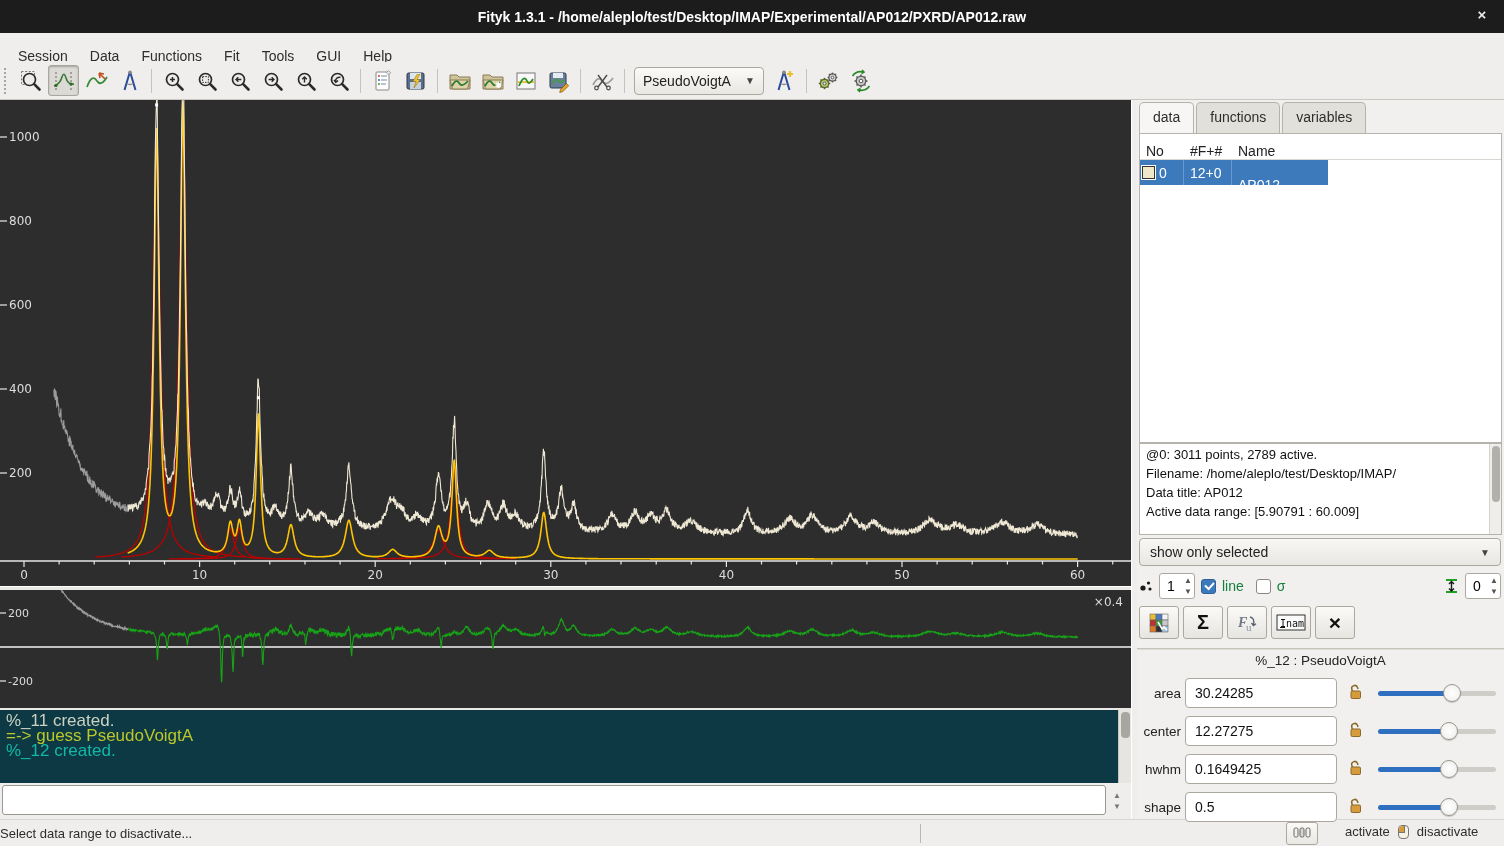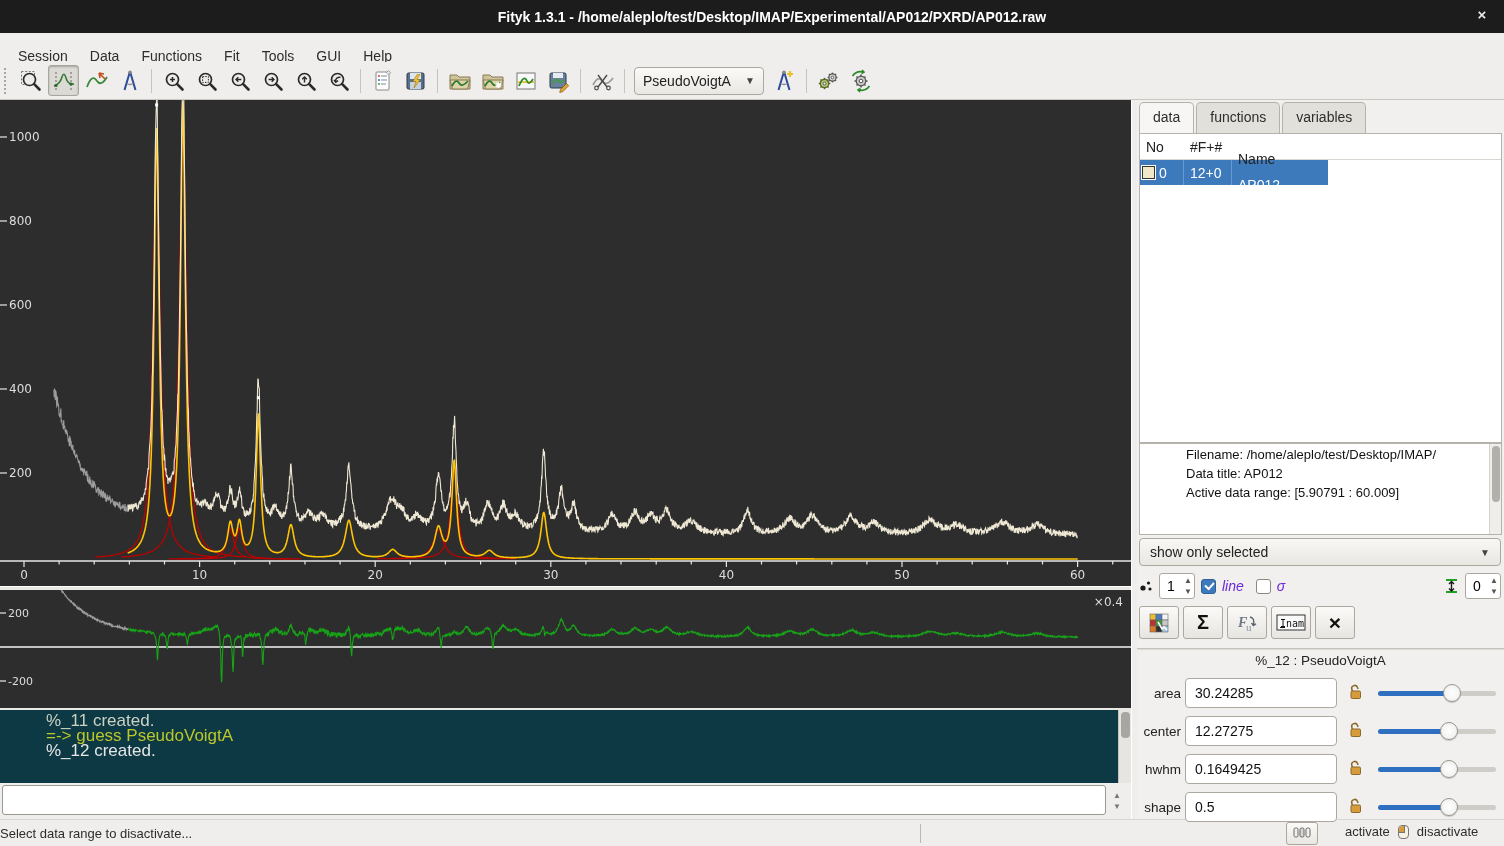--- a/index.html
+++ b/index.html
@@ -67,21 +67,21 @@
   .mouse-ic::after { content:""; position:absolute; left:0; top:0; width:5px; height:6px;
     background:#d89b3c; border-radius:4px 0 0 0; border-right:1px solid #777; border-bottom:1px solid #777; }
 
   
   #sidebar { position:absolute; left:1137px; top:100px; width:367px; height:719px; background:#f1f0ee; }
   #tabs { position:absolute; left:2px; top:2px; height:32px; display:flex; }
   .tab { padding:6px 13px 7px; font-size:14px; color:#2d2d2d; background:#e2e0db;
     border:1px solid #b5b3ac; border-bottom:none; border-radius:5px 5px 0 0; margin-right:2px; }
   .tab.active { background:#f7f6f4; position:relative; top:0; }
   #data-table { position:absolute; left:2px; top:33px; width:363px; height:310px; background:#fff; border:1px solid #b5b3ac; }
-  #tbl-head { display:flex; height:26px; border-bottom:1px solid #d8d6d0; font-size:14px; color:#222; align-items:center; }
+  #tbl-head { display:flex; height:26px; border-bottom:1px solid #d8d6d0; font-size:14px; color:#222; align-items:flex-end; }
   #tbl-head .c { padding-left:6px; }
   .col-no { width:44px; } .col-f { width:48px; } .col-name { width:96px;margin-top:24px; }
   #tbl-row { display:flex; height:25px; background:#3d7abc; color:#fff; font-size:14px; align-items:center; width:188px; }
   #tbl-row .c { padding-left:6px; height:100%; display:flex; align-items:center; border-right:1px solid #649ad1; }
   .swatch { width:13px; height:13px; background:#efe8c8; border:1px solid #333; outline:1px solid #fff; margin:0 4px 0 2px; }
   #info-box { position:absolute; left:2px; top:343px; width:363px; height:92px; background:#fff;
     border:1px solid #b5b3ac; font-size:13px; line-height:19px; padding:1px 16px 0 6px; overflow:hidden; color:#111; }
   #info-scroll { position:absolute; right:0; top:0; width:12px; height:90px; background:#efeeeb; border-left:1px solid #d5d3cc; }
   #info-scroll .thumb { position:absolute; left:2px; top:2px; width:8px; height:56px; background:#b2b0aa; border-radius:4px; }
   #filter-dd { position:absolute; left:2px; top:438px; width:362px; height:28px;
@@ -91,21 +91,21 @@
 
   #ctrl-row { position:absolute; left:2px; top:470px; width:362px; height:32px; display:flex; align-items:center; gap:6px; }
   .spinbox { width:36px; height:26px; background:#fff; border:1px solid #aaa89f; border-radius:3px;
     display:flex; align-items:center; position:relative; font-size:14px; padding-left:7px; }
   .spinbox .arr { position:absolute; right:2px; top:1px; display:flex; flex-direction:column; line-height:11px;
     font-size:8px; color:#555; }
   .chk { width:15px; height:15px; background:#fff; border:1px solid #8a887f; border-radius:3px; position:relative; }
   .chk.checked { background:#3d7abc; border-color:#2f5f96; }
   .chk.checked::after { content:""; position:absolute; left:3px; top:2px; width:7px; height:4px;
     border-left:2px solid #fff; border-bottom:2px solid #fff; transform:rotate(-48deg); }
-  .ctrl-lbl { font-size:14px; color:#6d28d9;font-style:italic; }
+  .ctrl-lbl { font-size:14px; color:#15803d; }
 
   #btn-row { position:absolute; left:2px; top:506px; display:flex; gap:4px; }
   .sq-btn { width:40px; height:33px; background:linear-gradient(#fbfaf8,#e7e5e0); border:1px solid #aaa89f;
     border-radius:3px; display:flex; align-items:center; justify-content:center; font-size:15px; color:#111; }
   .sq-btn.sigma { font-size:20px; font-weight:bold; }
   .sq-btn.del { font-size:21px; font-weight:bold; }
 
   #func-sep { position:absolute; left:0; top:548px; width:367px; height:2px; background:#dddbd5; border-top:1px solid #c5c3bc; }
   #func-label { position:absolute; left:0; top:553px; width:367px; text-align:center; font-size:13.5px; color:#222; }
 
@@ -113,21 +113,21 @@
   .param-name { width:48px; text-align:right; font-size:13.5px; color:#222; padding-right:4px; }
   .param-input { width:152px; height:30px; background:#fff; border:1px solid #aaa89f; border-radius:4px;
     font-size:14px; padding-left:9px; display:flex; align-items:center; color:#111; }
   .lock { margin-left:10px; }
   .slider { position:relative; width:118px; height:18px; margin-left:14px; }
   .slider .track-l { position:absolute; left:0; top:7px; height:5px; background:#2f6fc0; border-radius:3px 0 0 3px; }
   .slider .track-r { position:absolute; right:0; top:7px; height:5px; background:#cecdc7; border-radius:0 3px 3px 0; }
   .slider .thumb { position:absolute; top:0; width:18px; height:18px; border-radius:50%;
     background:radial-gradient(#ffffff,#ececea); border:1px solid #97958d; box-shadow:0 1px 1px rgba(0,0,0,.2); }
 
-  .txt { white-space:pre;margin-left:40px; }
+  .txt { white-space:pre; }
 </style>
 </head>
 <body>
 
 <div id="app">
 
   <div id="titlebar">
     <span class="txt">Fityk 1.3.1 - /home/aleplo/test/Desktop/IMAP/Experimental/AP012/PXRD/AP012.raw</span>
     <span id="close-btn">×</span>
   </div>
@@ -444,21 +444,21 @@
         <polyline points="53.9,-10.9 54.2,-9.9 54.6,-9.5 54.9,-9.3 55.3,-9.4 55.6,-8.8 56.0,-7.1 56.3,-6.9 56.7,-6.3 57.0,-6.4 57.4,-5.0 57.7,-4.0 58.1,-4.1 58.4,-4.2 58.8,-3.6 59.1,-2.4 59.5,-2.5 59.8,-1.3 60.2,-1.1 60.5,-1.2 60.9,-0.3 61.2,-0.2 61.6,0.5 61.9,1.7 62.3,1.2 62.6,2.3 63.0,2.6 63.3,2.1 63.7,3.4 64.0,3.6 64.4,3.8 64.7,4.0 65.1,5.4 65.4,5.1 65.8,5.3 66.1,6.3 66.5,7.2 66.8,7.2 67.2,7.5 67.5,8.4 67.9,8.8 68.3,9.0 68.6,9.2 69.0,10.0 69.3,9.6 69.7,10.6 70.0,10.6 70.4,10.7 70.7,12.1 71.1,11.9 71.4,11.2 71.8,12.4 72.1,12.6 72.5,13.3 72.8,12.9 73.2,12.8 73.5,14.6 73.9,14.2 74.2,15.2 74.6,14.2 74.9,14.8 75.3,15.5 75.6,15.1 76.0,16.3 76.3,16.6 76.7,17.6 77.0,16.8 77.4,18.1 77.7,16.8 78.1,18.3 78.4,19.0 78.8,19.2 79.1,18.0 79.5,19.3 79.8,18.6 80.2,19.3 80.5,18.9 80.9,20.2 81.2,20.4 81.6,19.8 81.9,21.4 82.3,22.0 82.7,21.0 83.0,22.0 83.4,22.8 83.7,21.4 84.1,21.5 84.4,23.4 84.8,23.6 85.1,22.8 85.5,23.7 85.8,24.1 86.2,23.2 86.5,24.4 86.9,23.9 87.2,24.1 87.6,25.6 87.9,24.4 88.3,25.7 88.6,25.7 89.0,26.0 89.3,25.5 89.7,25.2 90.0,25.7 90.4,25.4 90.7,27.4 91.1,25.8 91.4,26.0 91.8,26.8 92.1,27.5 92.5,28.2 92.8,27.2 93.2,27.9 93.5,27.1 93.9,27.7 94.2,27.5 94.6,29.3 94.9,29.2 95.3,27.9 95.6,29.4 96.0,29.6 96.3,30.3 96.7,29.2 97.0,28.8 97.4,30.5 97.8,29.3 98.1,29.4 98.5,30.3 98.8,30.5 99.2,31.1 99.5,31.4 99.9,30.6 100.2,32.0 100.6,31.5 100.9,31.5 101.3,32.3 101.6,31.7 102.0,31.3 102.3,31.9 102.7,31.5 103.0,32.0 103.4,31.5 103.7,32.1 104.1,33.5 104.4,32.4 104.8,33.1 105.1,33.6 105.5,33.5 105.8,34.1 106.2,32.5 106.5,32.8 106.9,34.2 107.2,32.8 107.6,34.7 107.9,34.5 108.3,33.5 108.6,34.0 109.0,33.5 109.3,34.7 109.7,33.6 110.0,34.0 110.4,35.7 110.7,34.4 111.1,35.3 111.4,36.1 111.8,34.8 112.2,35.9 112.5,34.5 112.9,36.3 113.2,36.4 113.6,36.5 113.9,36.6 114.3,36.2 114.6,36.2 115.0,36.7 115.3,36.7 115.7,36.2 116.0,36.6 116.4,36.5 116.7,36.9 117.1,37.0 117.4,35.8 117.8,37.2 118.1,36.4 118.5,37.0 118.8,36.6 119.2,38.2 119.5,36.2 119.9,37.2 120.2,38.1 120.6,37.6 120.9,37.0 121.3,37.2 121.6,37.9 122.0,38.3 122.3,37.0 122.7,39.0 123.0,38.6 123.4,38.3 123.7,39.2 124.1,38.0 124.4,39.3 124.8,38.8 125.1,37.5 125.5,38.6 125.8,38.5 126.2,39.7 126.6,38.5 126.9,38.3 127.3,38.6 127.6,40.0" fill="none" stroke="#9c9c9c" stroke-width="1.1"></polyline>
         <polyline points="128.0,38.1 128.3,38.1 128.7,39.4 129.0,40.0 129.4,39.8 129.7,40.3 130.1,40.4 130.4,39.1 130.8,40.2 131.1,39.2 131.5,39.6 131.8,40.6 132.2,38.9 132.5,40.3 132.9,41.0 133.2,39.9 133.6,39.5 133.9,40.3 134.3,41.2 134.6,41.2 135.0,39.2 135.3,40.8 135.7,39.7 136.0,39.9 136.4,40.1 136.7,40.1 137.1,40.2 137.4,40.7 137.8,40.9 138.1,41.3 138.5,41.1 138.8,41.3 139.2,40.5 139.5,41.4 139.9,40.8 140.2,42.1 140.6,40.2 140.9,40.1 141.3,40.1 141.7,40.6 142.0,41.5 142.4,41.1 142.7,41.3 143.1,41.0 143.4,40.6 143.8,40.5 144.1,41.0 144.5,41.2 144.8,41.4 145.2,42.2 145.5,42.0 145.9,42.7 146.2,40.9 146.6,43.0 146.9,42.6 147.3,41.4 147.6,42.6 148.0,41.4 148.3,41.8 148.7,41.8 149.0,41.2 149.4,41.7 149.7,42.3 150.1,42.8 150.4,41.4 150.8,41.6 151.1,43.3 151.5,43.8 151.8,44.0 152.2,43.0 152.5,42.4 152.9,42.4 153.2,43.2 153.6,43.0 153.9,43.4 154.3,45.2 154.6,45.7 155.0,46.2 155.3,47.6 155.7,47.7 156.1,51.4 156.4,54.6 156.8,58.0 157.1,65.8 157.5,70.1 157.8,66.3 158.2,59.0 158.5,54.9 158.9,50.6 159.2,49.5 159.6,46.8 159.9,45.5 160.3,44.8 160.6,44.7 161.0,44.1 161.3,44.2 161.7,44.5 162.0,45.4 162.4,43.3 162.7,43.9 163.1,43.3 163.4,45.1 163.8,45.5 164.1,44.9 164.5,46.0 164.8,45.9 165.2,45.9 165.5,47.4 165.9,48.4 166.2,51.5 166.6,54.1 166.9,57.8 167.3,58.3 167.6,54.4 168.0,51.7 168.3,48.6 168.7,45.9 169.0,46.3 169.4,45.3 169.7,44.6 170.1,45.3 170.5,43.7 170.8,43.6 171.2,43.0 171.5,43.1 171.9,43.1 172.2,44.2 172.6,43.3 172.9,44.2 173.3,43.6 173.6,45.2 174.0,45.3 174.3,45.2 174.7,44.8 175.0,43.8 175.4,44.6 175.7,44.3 176.1,44.3 176.4,44.4 176.8,44.7 177.1,44.6 177.5,43.5 177.8,43.7 178.2,45.2 178.5,44.0 178.9,42.7 179.2,43.3 179.6,44.8 179.9,44.1 180.3,42.6 180.6,44.1 181.0,45.1 181.3,44.0 181.7,44.2 182.0,43.8 182.4,45.5 182.7,43.7 183.1,45.4 183.4,44.9 183.8,43.6 184.1,44.7 184.5,43.2 184.8,44.2 185.2,44.4 185.6,45.7 185.9,46.9 186.3,48.3 186.6,49.3 187.0,51.5 187.3,55.1 187.7,52.5 188.0,50.3 188.4,47.1 188.7,45.7 189.1,45.0 189.4,44.2 189.8,45.0 190.1,45.8 190.5,45.4 190.8,43.1 191.2,44.4 191.5,42.8 191.9,43.9 192.2,43.1 192.6,44.0 192.9,43.1 193.3,44.0 193.6,42.6 194.0,42.2 194.3,42.7 194.7,44.0 195.0,44.0 195.4,43.5 195.7,43.2 196.1,41.9 196.4,43.7 196.8,42.2 197.1,42.1 197.5,44.1 197.8,42.6 198.2,42.5 198.5,41.6 198.9,42.9 199.2,43.2 199.6,41.6 200.0,41.1 200.3,43.3 200.7,43.2 201.0,42.0 201.4,42.2 201.7,42.1 202.1,40.2 202.4,41.4 202.8,41.5 203.1,38.7 203.5,41.4 203.8,38.4 204.2,40.9 204.5,38.6 204.9,38.6 205.2,40.2 205.6,39.0 205.9,37.1 206.3,40.3 206.6,40.0 207.0,40.1 207.3,40.0 207.7,40.3 208.0,37.7 208.4,40.1 208.7,37.9 209.1,39.3 209.4,39.9 209.8,40.3 210.1,39.1 210.5,38.9 210.8,40.5 211.2,38.3 211.5,38.8 211.9,40.1 212.2,37.5 212.6,39.0 212.9,37.8 213.3,39.4 213.6,37.2 214.0,36.6 214.4,36.3 214.7,37.6 215.1,37.4 215.4,37.0 215.8,34.9 216.1,37.2 216.5,35.1 216.8,37.0 217.2,36.3 217.5,35.6 217.9,38.0 218.2,36.9 218.6,41.0 218.9,39.7 219.3,44.5 219.6,44.9 220.0,51.5 220.3,56.4 220.7,64.8 221.0,81.3 221.4,91.3 221.7,92.2 222.1,82.3 222.4,67.8 222.8,59.0 223.1,54.8 223.5,52.3 223.8,49.0 224.2,48.4 224.5,46.1 224.9,48.0 225.2,46.5 225.6,46.7 225.9,46.0 226.3,46.9 226.6,45.2 227.0,46.1 227.3,46.2 227.7,44.2 228.0,45.4 228.4,45.6 228.7,47.2 229.1,44.9 229.5,47.1 229.8,46.1 230.2,47.1 230.5,48.2 230.9,52.2 231.2,53.4 231.6,54.9 231.9,61.3 232.3,66.5 232.6,76.5 233.0,81.9 233.3,78.2 233.7,68.3 234.0,59.4 234.4,54.0 234.7,50.7 235.1,49.2 235.4,50.0 235.8,48.7 236.1,48.9 236.5,49.0 236.8,47.7 237.2,47.1 237.5,45.6 237.9,47.4 238.2,47.8 238.6,46.2 238.9,46.8 239.3,47.0 239.6,47.1 240.0,46.4 240.3,46.3 240.7,45.8 241.0,47.8 241.4,48.8 241.7,54.1 242.1,56.4 242.4,66.3 242.8,66.3 243.1,59.7 243.5,54.7 243.9,48.8 244.2,47.2 244.6,49.6 244.9,48.9 245.3,47.2 245.6,44.5 246.0,44.8 246.3,47.0 246.7,45.9 247.0,47.7 247.4,45.3 247.7,44.0 248.1,46.0 248.4,45.9 248.8,45.8 249.1,44.9 249.5,43.4 249.8,44.1 250.2,46.0 250.5,46.9 250.9,43.4 251.2,43.9 251.6,43.6 251.9,46.3 252.3,44.7 252.6,46.7 253.0,47.1 253.3,43.9 253.7,45.3 254.0,44.1 254.4,43.0 254.7,44.9 255.1,43.3 255.4,45.8 255.8,46.9 256.1,44.0 256.5,46.0 256.8,45.9 257.2,43.0 257.5,44.9 257.9,44.3 258.3,43.5 258.6,44.0 259.0,45.9 259.3,43.1 259.7,44.5 260.0,48.6 260.4,49.1 260.7,48.9 261.1,51.7 261.4,53.8 261.8,58.5 262.1,65.1 262.5,71.5 262.8,74.9 263.2,70.8 263.5,61.7 263.9,59.4 264.2,51.1 264.6,50.4 264.9,49.2 265.3,45.9 265.6,46.0 266.0,44.3 266.3,44.3 266.7,44.6 267.0,43.9 267.4,46.6 267.7,44.0 268.1,43.2 268.4,46.2 268.8,43.5 269.1,42.8 269.5,41.2 269.8,40.8 270.2,40.7 270.5,40.3 270.9,40.9 271.2,42.6 271.6,41.9 271.9,40.4 272.3,39.1 272.6,42.6 273.0,41.9 273.4,39.2 273.7,39.8 274.1,39.9 274.4,41.0 274.8,39.9 275.1,38.1 275.5,37.3 275.8,37.8 276.2,41.2 276.5,37.9 276.9,39.8 277.2,39.9 277.6,40.9 277.9,38.3 278.3,39.8 278.6,42.4 279.0,41.6 279.3,42.9 279.7,40.9 280.0,44.2 280.4,41.5 280.7,42.1 281.1,41.3 281.4,41.1 281.8,40.8 282.1,45.3 282.5,43.6 282.8,44.5 283.2,43.8 283.5,43.5 283.9,43.3 284.2,44.1 284.6,41.9 284.9,42.2 285.3,42.7 285.6,42.5 286.0,44.6 286.3,44.4 286.7,42.8 287.0,44.6 287.4,42.4 287.8,42.2 288.1,41.1 288.5,39.3 288.8,41.0 289.2,39.9 289.5,37.2 289.9,35.3 290.2,35.1 290.6,37.2 290.9,33.7 291.3,35.9 291.6,37.9 292.0,37.4 292.3,38.4 292.7,40.0 293.0,39.0 293.4,42.2 293.7,42.2 294.1,43.1 294.4,40.6 294.8,43.1 295.1,41.3 295.5,44.6 295.8,44.2 296.2,44.9 296.5,44.3 296.9,45.2 297.2,44.8 297.6,45.2 297.9,45.9 298.3,44.1 298.6,44.2 299.0,43.9 299.3,42.4 299.7,43.4 300.0,41.3 300.4,42.8 300.7,42.6 301.1,43.7 301.4,43.6 301.8,44.4 302.2,41.9 302.5,41.5 302.9,42.3 303.2,43.4 303.6,43.4 303.9,43.6 304.3,45.7 304.6,43.6 305.0,47.9 305.3,51.8 305.7,54.9 306.0,50.6 306.4,50.4 306.7,46.9 307.1,43.2 307.4,44.0 307.8,41.4 308.1,41.2 308.5,40.7 308.8,39.3 309.2,37.8 309.5,41.6 309.9,42.1 310.2,38.1 310.6,38.3 310.9,38.5 311.3,41.4 311.6,39.2 312.0,41.9 312.3,38.8 312.7,40.1 313.0,40.2 313.4,39.9 313.7,42.0 314.1,41.4 314.4,43.8 314.8,40.6 315.1,41.1 315.5,43.1 315.8,40.8 316.2,43.0 316.5,44.0 316.9,41.5 317.3,41.0 317.6,41.6 318.0,43.0 318.3,41.9 318.7,41.0 319.0,41.3 319.4,41.4 319.7,39.2 320.1,38.5 320.4,41.1 320.8,41.7 321.1,41.6 321.5,39.0 321.8,40.3 322.2,38.8 322.5,38.9 322.9,40.4 323.2,42.0 323.6,38.4 323.9,40.5 324.3,40.8 324.6,39.1 325.0,43.2 325.3,42.6 325.7,39.9 326.0,42.4 326.4,43.4 326.7,39.9 327.1,43.5 327.4,45.0 327.8,43.8 328.1,40.9 328.5,41.5 328.8,42.9 329.2,45.1 329.5,44.4 329.9,45.5 330.2,46.2 330.6,43.8 330.9,44.8 331.3,41.9 331.7,46.3 332.0,44.2 332.4,45.9 332.7,42.0 333.1,45.2 333.4,44.5 333.8,42.3 334.1,44.6 334.5,42.7 334.8,45.0 335.2,44.1 335.5,44.2 335.9,42.5 336.2,47.1 336.6,47.2 336.9,47.3 337.3,44.1 337.6,42.5 338.0,45.5 338.3,44.6 338.7,42.5 339.0,45.6 339.4,43.3 339.7,42.5 340.1,45.3 340.4,46.7 340.8,42.7 341.1,47.2 341.5,44.0 341.8,44.9 342.2,43.2 342.5,46.8 342.9,45.2 343.2,45.1 343.6,43.7 343.9,44.3 344.3,45.6 344.6,45.3 345.0,43.3 345.3,42.6 345.7,44.5 346.1,43.7 346.4,40.0 346.8,40.0 347.1,39.7 347.5,41.3 347.8,38.7 348.2,40.0 348.5,35.9 348.9,38.2 349.2,40.0 349.6,39.6 349.9,43.6 350.3,45.1 350.6,51.5 351.0,59.5 351.3,63.0 351.7,66.3 352.0,61.5 352.4,53.1 352.7,53.0 353.1,49.9 353.4,47.5 353.8,45.5 354.1,46.7 354.5,45.5 354.8,45.7 355.2,46.0 355.5,45.0 355.9,44.4 356.2,45.0 356.6,43.2 356.9,47.1 357.3,45.1 357.6,45.0 358.0,47.0 358.3,46.3 358.7,44.4 359.0,47.6 359.4,46.8 359.7,47.0 360.1,46.1 360.4,47.0 360.8,44.9 361.2,44.7 361.5,44.5 361.9,44.5 362.2,43.9 362.6,43.5 362.9,44.4 363.3,45.6 363.6,46.0 364.0,45.3 364.3,47.3 364.7,44.2 365.0,46.7 365.4,44.5 365.7,43.8 366.1,46.0 366.4,47.4 366.8,45.5 367.1,44.0 367.5,45.2 367.8,46.4 368.2,46.1 368.5,43.6 368.9,44.9 369.2,44.9 369.6,47.0 369.9,44.3 370.3,43.9 370.6,45.5 371.0,44.3 371.3,44.5 371.7,47.3 372.0,42.9 372.4,44.7 372.7,43.5 373.1,46.2 373.4,46.3 373.8,46.1 374.1,44.2 374.5,44.9 374.8,45.1 375.2,45.1 375.6,42.4 375.9,42.3 376.3,46.0 376.6,44.6 377.0,43.9 377.3,42.6 377.7,43.2 378.0,42.7 378.4,42.5 378.7,42.7 379.1,45.4 379.4,44.0 379.8,43.3 380.1,44.6 380.5,44.7 380.8,43.5 381.2,44.7 381.5,43.1 381.9,45.1 382.2,44.3 382.6,43.2 382.9,41.4 383.3,41.8 383.6,42.5 384.0,40.1 384.3,40.5 384.7,42.1 385.0,39.3 385.4,40.4 385.7,39.1 386.1,41.5 386.4,38.3 386.8,40.1 387.1,41.3 387.5,38.2 387.8,39.2 388.2,40.2 388.5,38.6 388.9,38.5 389.2,39.6 389.6,38.3 390.0,37.1 390.3,40.5 390.7,37.7 391.0,40.6 391.4,42.8 391.7,43.3 392.1,45.3 392.4,50.0 392.8,49.1 393.1,48.0 393.5,47.6 393.8,45.9 394.2,41.5 394.5,39.9 394.9,38.7 395.2,40.8 395.6,38.5 395.9,37.6 396.3,39.3 396.6,39.7 397.0,37.7 397.3,37.2 397.7,40.2 398.0,37.2 398.4,39.8 398.7,36.5 399.1,39.9 399.4,38.8 399.8,39.7 400.1,39.0 400.5,37.0 400.8,39.7 401.2,39.6 401.5,38.0 401.9,39.4 402.2,36.5 402.6,36.2 402.9,38.6 403.3,40.0 403.6,38.2 404.0,41.0 404.3,40.6 404.7,38.1 405.1,40.9 405.4,41.1 405.8,41.0 406.1,41.9 406.5,41.3 406.8,41.4 407.2,41.0 407.5,43.0 407.9,41.1 408.2,43.3 408.6,42.3 408.9,42.5 409.3,42.6 409.6,43.3 410.0,42.9 410.3,42.0 410.7,41.2 411.0,42.4 411.4,42.7 411.7,42.9 412.1,42.6 412.4,42.5 412.8,42.3 413.1,43.3 413.5,40.7 413.8,41.9 414.2,39.1 414.5,41.3 414.9,39.0 415.2,42.4 415.6,39.1 415.9,41.5 416.3,39.0 416.6,40.4 417.0,39.4 417.3,41.0 417.7,41.7 418.0,40.0 418.4,39.2 418.7,41.7 419.1,39.0 419.5,39.2 419.8,41.7 420.2,42.3 420.5,41.8 420.9,40.7 421.2,43.4 421.6,43.1 421.9,43.2 422.3,42.9 422.6,44.3 423.0,43.2 423.3,43.0 423.7,44.1 424.0,41.7 424.4,44.1 424.7,43.9 425.1,44.9 425.4,44.1 425.8,44.9 426.1,45.4 426.5,44.4 426.8,42.9 427.2,42.6 427.5,43.7 427.9,43.2 428.2,42.9 428.6,42.8 428.9,44.3 429.3,45.2 429.6,42.6 430.0,44.0 430.3,44.1 430.7,44.8 431.0,44.7 431.4,45.5 431.7,42.6 432.1,43.0 432.4,43.9 432.8,45.0 433.1,45.3 433.5,42.9 433.9,42.1 434.2,42.6 434.6,41.5 434.9,41.0 435.3,42.9 435.6,40.2 436.0,41.9 436.3,40.4 436.7,39.4 437.0,38.7 437.4,37.8 437.7,38.4 438.1,38.5 438.4,38.8 438.8,37.1 439.1,40.1 439.5,41.1 439.8,44.8 440.2,48.7 440.5,50.5 440.9,54.6 441.2,58.0 441.6,53.8 441.9,49.8 442.3,47.9 442.6,46.9 443.0,45.9 443.3,45.9 443.7,46.3 444.0,46.1 444.4,45.4 444.7,45.2 445.1,46.1 445.4,46.4 445.8,44.6 446.1,45.0 446.5,46.1 446.8,45.7 447.2,43.7 447.5,45.3 447.9,45.0 448.2,44.5 448.6,44.8 449.0,43.8 449.3,45.0 449.7,45.6 450.0,43.7 450.4,44.7 450.7,45.7 451.1,45.3 451.4,43.4 451.8,45.0 452.1,43.1 452.5,41.6 452.8,43.9 453.2,41.8 453.5,43.0 453.9,41.7 454.2,40.1 454.6,41.7 454.9,42.2 455.3,43.3 455.6,43.3 456.0,41.4 456.3,44.4 456.7,43.4 457.0,44.3 457.4,42.4 457.7,43.0 458.1,43.7 458.4,43.9 458.8,44.3 459.1,42.3 459.5,44.6 459.8,43.1 460.2,43.2 460.5,43.6 460.9,42.6 461.2,43.4 461.6,42.8 461.9,42.5 462.3,40.4 462.6,41.7 463.0,42.1 463.4,40.3 463.7,40.2 464.1,39.3 464.4,38.9 464.8,38.3 465.1,38.3 465.5,36.5 465.8,36.7 466.2,37.3 466.5,36.4 466.9,36.3 467.2,37.3 467.6,38.0 467.9,36.4 468.3,39.3 468.6,39.7 469.0,40.5 469.3,38.6 469.7,41.8 470.0,41.7 470.4,40.6 470.7,41.4 471.1,42.4 471.4,43.5 471.8,42.7 472.1,42.9 472.5,43.6 472.8,43.0 473.2,44.6 473.5,44.4 473.9,44.0 474.2,43.9 474.6,42.8 474.9,44.4 475.3,44.7 475.6,45.2 476.0,43.9 476.3,43.0 476.7,44.9 477.0,44.6 477.4,44.7 477.8,43.5 478.1,43.2 478.5,44.8 478.8,43.1 479.2,43.8 479.5,42.7 479.9,43.2 480.2,43.2 480.6,42.4 480.9,43.4 481.3,42.6 481.6,43.8 482.0,43.1 482.3,41.3 482.7,40.9 483.0,42.7 483.4,41.0 483.7,42.3 484.1,41.1 484.4,40.0 484.8,40.0 485.1,38.6 485.5,38.7 485.8,38.2 486.2,38.0 486.5,38.6 486.9,38.9 487.2,37.8 487.6,38.9 487.9,38.9 488.3,37.6 488.6,39.6 489.0,39.7 489.3,38.8 489.7,39.2 490.0,39.6 490.4,41.9 490.7,42.6 491.1,43.6 491.4,46.2 491.8,48.0 492.1,50.7 492.5,56.0 492.9,58.8 493.2,57.0 493.6,52.8 493.9,49.5 494.3,47.7 494.6,44.5 495.0,43.4 495.3,43.1 495.7,42.9 496.0,44.1 496.4,42.6 496.7,43.4 497.1,42.2 497.4,41.8 497.8,41.2 498.1,40.6 498.5,41.3 498.8,41.5 499.2,40.6 499.5,39.1 499.9,40.3 500.2,39.5 500.6,38.0 500.9,37.5 501.3,38.3 501.6,36.3 502.0,35.8 502.3,37.2 502.7,35.1 503.0,35.7 503.4,34.9 503.7,36.4 504.1,36.3 504.4,36.1 504.8,37.5 505.1,36.0 505.5,37.6 505.8,38.1 506.2,38.1 506.5,38.0 506.9,39.4 507.3,39.7 507.6,40.2 508.0,38.8 508.3,38.9 508.7,40.2 509.0,39.3 509.4,39.5 509.7,40.2 510.1,40.9 510.4,41.2 510.8,39.9 511.1,41.3 511.5,41.5 511.8,40.4 512.2,40.4 512.5,39.8 512.9,39.4 513.2,39.1 513.6,39.3 513.9,39.8 514.3,40.3 514.6,39.1 515.0,39.6 515.3,38.4 515.7,39.0 516.0,39.5 516.4,39.1 516.7,39.1 517.1,39.6 517.4,40.6 517.8,40.5 518.1,40.1 518.5,41.7 518.8,40.2 519.2,40.9 519.5,42.3 519.9,42.7 520.2,43.2 520.6,41.5 520.9,41.9 521.3,43.8 521.7,42.6 522.0,44.1 522.4,43.9 522.7,44.3 523.1,42.8 523.4,44.6 523.8,43.9 524.1,43.3 524.5,44.8 524.8,45.1 525.2,43.9 525.5,43.4 525.9,44.8 526.2,43.5 526.6,45.3 526.9,45.4 527.3,45.1 527.6,43.9 528.0,43.9 528.3,45.3 528.7,45.4 529.0,45.8 529.4,44.5 529.7,45.4 530.1,45.0 530.4,44.7 530.8,44.9 531.1,45.9 531.5,45.7 531.8,44.4 532.2,44.8 532.5,45.6 532.9,45.2 533.2,45.8 533.6,45.9 533.9,45.0 534.3,44.4 534.6,45.5 535.0,44.2 535.3,45.4 535.7,44.6 536.0,44.1 536.4,43.9 536.8,43.9 537.1,44.8 537.5,43.6 537.8,43.9 538.2,44.5 538.5,44.3 538.9,43.5 539.2,44.4 539.6,43.4 539.9,43.8 540.3,43.0 540.6,41.8 541.0,41.5 541.3,41.3 541.7,40.9 542.0,38.6 542.4,38.6 542.7,36.9 543.1,36.4 543.4,36.9 543.8,39.1 544.1,40.5 544.5,45.0 544.8,45.5 545.2,44.6 545.5,43.1 545.9,42.1 546.2,41.9 546.6,42.6 546.9,43.0 547.3,42.4 547.6,42.2 548.0,43.0 548.3,43.7 548.7,43.9 549.0,43.4 549.4,43.8 549.7,43.8 550.1,43.3 550.4,44.3 550.8,44.1 551.2,43.7 551.5,44.5 551.9,43.1 552.2,42.5 552.6,42.4 552.9,43.3 553.3,42.3 553.6,43.4 554.0,42.2 554.3,43.3 554.7,43.1 555.0,42.6 555.4,42.2 555.7,41.5 556.1,40.2 556.4,40.7 556.8,39.8 557.1,38.3 557.5,38.2 557.8,37.7 558.2,36.9 558.5,35.1 558.9,35.4 559.2,34.5 559.6,33.6 559.9,32.0 560.3,30.2 560.6,30.6 561.0,29.8 561.3,28.6 561.7,29.4 562.0,30.4 562.4,31.3 562.7,30.9 563.1,32.7 563.4,32.7 563.8,35.3 564.1,35.3 564.5,35.5 564.8,36.1 565.2,37.0 565.6,38.1 565.9,39.5 566.3,39.9 566.6,39.1 567.0,39.6 567.3,40.7 567.7,40.2 568.0,39.6 568.4,39.4 568.7,40.1 569.1,39.5 569.4,39.9 569.8,38.9 570.1,39.3 570.5,38.4 570.8,38.6 571.2,37.9 571.5,37.1 571.9,36.4 572.2,35.3 572.6,35.3 572.9,35.7 573.3,34.9 573.6,35.8 574.0,35.7 574.3,36.2 574.7,36.1 575.0,36.3 575.4,38.2 575.7,37.5 576.1,37.9 576.4,40.0 576.8,40.5 577.1,40.3 577.5,41.3 577.8,42.1 578.2,42.3 578.5,41.5 578.9,42.5 579.2,43.6 579.6,43.5 579.9,43.4 580.3,43.5 580.7,43.8 581.0,43.8 581.4,44.3 581.7,44.7 582.1,45.0 582.4,45.3 582.8,44.1 583.1,44.0 583.5,44.3 583.8,44.7 584.2,44.1 584.5,45.6 584.9,45.8 585.2,45.7 585.6,44.3 585.9,44.3 586.3,45.1 586.6,45.0 587.0,44.6 587.3,45.1 587.7,45.3 588.0,45.5 588.4,45.3 588.7,45.2 589.1,44.9 589.4,46.3 589.8,45.7 590.1,45.0 590.5,45.3 590.8,44.9 591.2,45.1 591.5,45.7 591.9,46.0 592.2,45.4 592.6,46.2 592.9,45.8 593.3,45.1 593.6,44.9 594.0,46.3 594.3,44.9 594.7,45.8 595.1,44.9 595.4,45.2 595.8,45.2 596.1,45.8 596.5,44.6 596.8,44.9 597.2,44.5 597.5,45.3 597.9,44.7 598.2,44.5 598.6,45.5 598.9,44.8 599.3,45.0 599.6,45.6 600.0,44.2 600.3,45.8 600.7,45.5 601.0,45.2 601.4,44.3 601.7,44.9 602.1,44.0 602.4,45.4 602.8,45.2 603.1,44.2 603.5,44.3 603.8,45.0 604.2,43.9 604.5,44.8 604.9,43.2 605.2,43.7 605.6,42.9 605.9,43.0 606.3,43.5 606.6,43.1 607.0,43.5 607.3,43.3 607.7,41.9 608.0,42.3 608.4,41.2 608.7,42.0 609.1,41.2 609.5,41.3 609.8,41.3 610.2,39.7 610.5,40.1 610.9,39.7 611.2,38.9 611.6,39.2 611.9,38.6 612.3,40.1 612.6,39.9 613.0,39.9 613.3,39.4 613.7,39.8 614.0,40.1 614.4,40.3 614.7,39.8 615.1,40.3 615.4,41.3 615.8,41.5 616.1,41.8 616.5,42.3 616.8,41.8 617.2,42.1 617.5,43.1 617.9,42.8 618.2,42.6 618.6,43.5 618.9,42.2 619.3,43.9 619.6,43.8 620.0,43.9 620.3,43.8 620.7,42.9 621.0,44.5 621.4,42.9 621.7,43.7 622.1,43.8 622.4,43.1 622.8,43.2 623.1,44.3 623.5,44.4 623.8,43.4 624.2,43.9 624.6,43.6 624.9,42.9 625.3,43.3 625.6,42.9 626.0,43.6 626.3,43.2 626.7,43.8 627.0,43.3 627.4,43.8 627.7,42.2 628.1,43.5 628.4,41.9 628.8,41.9 629.1,43.0 629.5,42.2 629.8,42.0 630.2,42.2 630.5,40.8 630.9,41.4 631.2,41.1 631.6,41.0 631.9,39.3 632.3,39.9 632.6,39.0 633.0,38.6 633.3,39.6 633.7,38.2 634.0,38.0 634.4,37.3 634.7,37.7 635.1,38.3 635.4,37.7 635.8,37.5 636.1,37.7 636.5,39.2 636.8,39.2 637.2,39.7 637.5,39.4 637.9,40.0 638.2,39.1 638.6,39.2 639.0,41.0 639.3,39.7 639.7,41.1 640.0,40.5 640.4,41.3 640.7,41.2 641.1,41.6 641.4,42.1 641.8,42.1 642.1,42.3 642.5,42.3 642.8,42.6 643.2,42.7 643.5,41.5 643.9,41.1 644.2,42.2 644.6,42.3 644.9,42.0 645.3,41.2 645.6,40.9 646.0,41.1 646.3,40.9 646.7,40.3 647.0,40.8 647.4,40.0 647.7,39.8 648.1,40.7 648.4,40.7 648.8,40.1 649.1,39.7 649.5,39.3 649.8,39.4 650.2,38.9 650.5,39.0 650.9,39.8 651.2,39.2 651.6,39.4 651.9,39.5 652.3,39.4 652.6,39.6 653.0,39.2 653.4,39.8 653.7,41.0 654.1,41.2 654.4,40.6 654.8,40.8 655.1,40.3 655.5,41.5 655.8,42.1 656.2,41.0 656.5,42.1 656.9,41.3 657.2,42.4 657.6,42.5 657.9,41.7 658.3,41.5 658.6,41.6 659.0,42.2 659.3,41.5 659.7,41.5 660.0,40.8 660.4,41.2 660.7,41.7 661.1,40.6 661.4,40.6 661.8,41.2 662.1,39.8 662.5,40.7 662.8,39.8 663.2,40.1 663.5,38.5 663.9,39.4 664.2,38.5 664.6,37.9 664.9,38.2 665.3,37.8 665.6,36.9 666.0,37.9 666.3,37.0 666.7,37.6 667.0,37.8 667.4,36.8 667.7,37.4 668.1,37.8 668.5,37.9 668.8,38.0 669.2,39.3 669.5,39.7 669.9,40.0 670.2,39.2 670.6,40.5 670.9,40.7 671.3,40.2 671.6,41.2 672.0,41.4 672.3,42.1 672.7,41.6 673.0,42.6 673.4,41.8 673.7,42.2 674.1,42.6 674.4,43.0 674.8,42.5 675.1,43.3 675.5,42.7 675.8,43.2 676.2,43.7 676.5,43.4 676.9,44.4 677.2,44.2 677.6,43.1 677.9,43.9 678.3,44.2 678.6,44.7 679.0,43.6 679.3,44.7 679.7,43.4 680.0,44.3 680.4,44.4 680.7,43.4 681.1,43.8 681.4,43.5 681.8,43.6 682.1,44.1 682.5,43.7 682.9,44.1 683.2,44.4 683.6,43.1 683.9,43.6 684.3,43.3 684.6,44.0 685.0,43.5 685.3,43.3 685.7,43.9 686.0,43.5 686.4,43.3 686.7,42.3 687.1,42.4 687.4,41.7 687.8,42.6 688.1,42.3 688.5,42.9 688.8,42.1 689.2,41.9 689.5,42.1 689.9,42.3 690.2,41.9 690.6,41.6 690.9,41.7 691.3,41.7 691.6,41.6 692.0,42.4 692.3,41.1 692.7,41.9 693.0,41.9 693.4,42.6 693.7,41.8 694.1,41.9 694.4,42.1 694.8,42.4 695.1,42.9 695.5,42.2 695.8,42.3 696.2,43.6 696.5,44.0 696.9,43.3 697.3,43.0 697.6,43.8 698.0,43.2 698.3,43.5 698.7,44.6 699.0,43.5 699.4,45.0 699.7,44.9 700.1,44.6 700.4,45.1 700.8,44.1 701.1,44.5 701.5,44.3 701.8,45.6 702.2,45.9 702.5,45.6 702.9,44.9 703.2,44.8 703.6,44.5 703.9,44.9 704.3,45.8 704.6,44.9 705.0,45.8 705.3,45.3 705.7,45.7 706.0,45.8 706.4,45.5 706.7,45.4 707.1,45.4 707.4,46.1 707.8,45.1 708.1,45.5 708.5,45.8 708.8,46.1 709.2,45.5 709.5,45.3 709.9,45.9 710.2,45.6 710.6,46.7 710.9,46.8 711.3,46.7 711.6,45.4 712.0,46.2 712.4,45.3 712.7,45.6 713.1,45.4 713.4,46.5 713.8,46.8 714.1,46.3 714.5,46.3 714.8,46.8 715.2,45.8 715.5,45.8 715.9,46.5 716.2,46.0 716.6,47.0 716.9,45.4 717.3,46.9 717.6,45.6 718.0,46.6 718.3,45.4 718.7,46.5 719.0,45.8 719.4,46.4 719.7,45.7 720.1,45.5 720.4,45.5 720.8,46.4 721.1,46.1 721.5,46.9 721.8,45.5 722.2,46.0 722.5,46.0 722.9,47.0 723.2,46.4 723.6,46.3 723.9,46.7 724.3,45.4 724.6,46.5 725.0,47.0 725.3,46.0 725.7,46.0 726.0,46.6 726.4,46.3 726.8,46.6 727.1,45.5 727.5,45.8 727.8,45.3 728.2,46.9 728.5,46.9 728.9,46.7 729.2,45.7 729.6,46.3 729.9,46.3 730.3,45.4 730.6,46.2 731.0,45.2 731.3,46.0 731.7,46.2 732.0,45.7 732.4,45.8 732.7,46.3 733.1,46.1 733.4,46.1 733.8,45.1 734.1,45.1 734.5,46.2 734.8,45.8 735.2,44.9 735.5,44.8 735.9,46.1 736.2,45.7 736.6,45.6 736.9,44.5 737.3,46.0 737.6,45.6 738.0,45.0 738.3,45.6 738.7,45.6 739.0,44.6 739.4,43.7 739.7,44.2 740.1,44.7 740.4,43.7 740.8,43.0 741.2,43.1 741.5,42.7 741.9,43.8 742.2,42.7 742.6,42.2 742.9,42.1 743.3,41.6 743.6,40.8 744.0,40.4 744.3,40.7 744.7,40.0 745.0,39.4 745.4,39.4 745.7,38.8 746.1,38.0 746.4,38.4 746.8,38.0 747.1,37.7 747.5,36.9 747.8,37.5 748.2,36.9 748.5,38.7 748.9,37.7 749.2,38.9 749.6,38.5 749.9,39.3 750.3,39.7 750.6,40.9 751.0,41.3 751.3,41.2 751.7,42.1 752.0,42.2 752.4,42.8 752.7,42.3 753.1,42.4 753.4,42.8 753.8,43.0 754.1,44.1 754.5,43.4 754.8,43.9 755.2,44.2 755.5,43.9 755.9,44.1 756.3,45.3 756.6,45.4 757.0,44.3 757.3,45.8 757.7,44.3 758.0,45.8 758.4,44.7 758.7,45.3 759.1,45.6 759.4,45.0 759.8,44.8 760.1,45.5 760.5,45.5 760.8,45.6 761.2,45.7 761.5,45.0 761.9,44.9 762.2,46.4 762.6,45.9 762.9,45.1 763.3,45.0 763.6,46.3 764.0,45.2 764.3,46.1 764.7,46.2 765.0,45.4 765.4,45.1 765.7,45.1 766.1,45.3 766.4,45.9 766.8,45.2 767.1,46.5 767.5,45.9 767.8,45.8 768.2,45.3 768.5,46.7 768.9,46.6 769.2,45.6 769.6,46.6 769.9,45.4 770.3,46.2 770.7,46.1 771.0,46.0 771.4,45.4 771.7,45.6 772.1,45.7 772.4,45.5 772.8,45.5 773.1,44.9 773.5,45.8 773.8,45.7 774.2,44.8 774.5,45.6 774.9,46.0 775.2,45.3 775.6,45.8 775.9,45.1 776.3,46.1 776.6,44.7 777.0,45.8 777.3,44.3 777.7,45.4 778.0,44.7 778.4,45.3 778.7,45.6 779.1,44.1 779.4,44.3 779.8,44.0 780.1,45.1 780.5,44.3 780.8,44.4 781.2,44.8 781.5,44.2 781.9,44.6 782.2,43.5 782.6,44.3 782.9,43.4 783.3,44.2 783.6,42.9 784.0,43.9 784.3,42.6 784.7,43.1 785.1,42.7 785.4,41.8 785.8,42.6 786.1,41.9 786.5,42.2 786.8,41.6 787.2,41.4 787.5,41.9 787.9,40.6 788.2,41.0 788.6,41.5 788.9,41.5 789.3,40.3 789.6,40.5 790.0,41.6 790.3,41.4 790.7,41.6 791.0,41.1 791.4,41.1 791.7,40.4 792.1,40.8 792.4,41.3 792.8,42.4 793.1,41.1 793.5,42.5 793.8,42.2 794.2,43.0 794.5,41.9 794.9,42.4 795.2,43.3 795.6,43.4 795.9,42.5 796.3,42.9 796.6,43.3 797.0,43.6 797.3,43.8 797.7,43.3 798.0,42.8 798.4,43.3 798.7,43.1 799.1,44.2 799.4,44.4 799.8,43.3 800.2,43.1 800.5,44.3 800.9,42.9 801.2,43.4 801.6,43.5 801.9,43.2 802.3,43.1 802.6,44.4 803.0,43.5 803.3,43.1 803.7,44.0 804.0,43.7 804.4,42.8 804.7,43.5 805.1,42.6 805.4,42.6 805.8,42.3 806.1,43.3 806.5,41.7 806.8,41.7 807.2,41.3 807.5,41.5 807.9,42.3 808.2,40.9 808.6,41.8 808.9,40.6 809.3,40.7 809.6,40.0 810.0,39.7 810.3,39.1 810.7,40.3 811.0,40.1 811.4,38.7 811.7,40.0 812.1,39.1 812.4,39.8 812.8,40.0 813.1,38.8 813.5,39.9 813.8,40.4 814.2,40.1 814.6,40.1 814.9,40.5 815.3,40.7 815.6,41.2 816.0,40.7 816.3,40.5 816.7,41.1 817.0,41.9 817.4,42.3 817.7,42.5 818.1,43.3 818.4,41.9 818.8,42.3 819.1,43.7 819.5,43.0 819.8,44.1 820.2,43.4 820.5,43.6 820.9,44.3 821.2,43.7 821.6,43.6 821.9,44.6 822.3,44.4 822.6,45.1 823.0,44.8 823.3,45.2 823.7,44.4 824.0,44.6 824.4,45.1 824.7,45.7 825.1,45.3 825.4,44.4 825.8,44.7 826.1,45.6 826.5,45.5 826.8,45.1 827.2,45.9 827.5,44.9 827.9,45.4 828.2,45.8 828.6,45.6 829.0,45.4 829.3,44.9 829.7,44.9 830.0,45.0 830.4,44.8 830.7,45.1 831.1,44.6 831.4,44.6 831.8,44.9 832.1,45.6 832.5,44.7 832.8,45.7 833.2,44.6 833.5,45.7 833.9,45.1 834.2,45.7 834.6,44.5 834.9,45.4 835.3,45.5 835.6,45.2 836.0,45.0 836.3,45.1 836.7,44.9 837.0,45.8 837.4,45.6 837.7,45.4 838.1,44.5 838.4,44.9 838.8,45.6 839.1,44.3 839.5,44.7 839.8,45.4 840.2,45.0 840.5,44.5 840.9,44.8 841.2,44.3 841.6,44.4 841.9,44.6 842.3,43.7 842.6,44.0 843.0,43.0 843.3,44.4 843.7,43.5 844.1,43.3 844.4,43.2 844.8,43.1 845.1,42.8 845.5,42.3 845.8,43.1 846.2,42.4 846.5,42.1 846.9,41.5 847.2,42.3 847.6,41.2 847.9,40.9 848.3,41.5 848.6,41.2 849.0,41.0 849.3,41.1 849.7,40.2 850.0,41.1 850.4,40.6 850.7,40.7 851.1,39.7 851.4,40.0 851.8,40.8 852.1,40.5 852.5,39.5 852.8,41.2 853.2,39.8 853.5,40.7 853.9,40.7 854.2,41.6 854.6,40.7 854.9,41.0 855.3,42.5 855.6,42.2 856.0,41.3 856.3,43.0 856.7,42.0 857.0,43.3 857.4,43.1 857.7,42.1 858.1,43.3 858.5,43.1 858.8,43.0 859.2,43.1 859.5,42.8 859.9,44.1 860.2,42.9 860.6,43.8 860.9,44.5 861.3,43.8 861.6,44.8 862.0,44.2 862.3,43.7 862.7,43.2 863.0,44.6 863.4,43.9 863.7,43.6 864.1,43.9 864.4,43.5 864.8,44.0 865.1,43.7 865.5,43.9 865.8,43.5 866.2,43.4 866.5,44.0 866.9,43.5 867.2,43.6 867.6,43.4 867.9,43.7 868.3,43.4 868.6,43.5 869.0,42.7 869.3,42.9 869.7,43.3 870.0,43.7 870.4,43.5 870.7,42.3 871.1,42.8 871.4,41.8 871.8,41.9 872.1,42.2 872.5,42.8 872.9,41.9 873.2,41.6 873.6,42.0 873.9,41.9 874.3,43.2 874.6,42.5 875.0,42.7 875.3,43.1 875.7,42.4 876.0,43.0 876.4,43.5 876.7,43.4 877.1,42.4 877.4,43.7 877.8,43.6 878.1,43.3 878.5,43.8 878.8,44.1 879.2,44.8 879.5,43.8 879.9,44.2 880.2,44.4 880.6,44.6 880.9,44.1 881.3,44.7 881.6,44.0 882.0,45.1 882.3,44.9 882.7,44.4 883.0,45.5 883.4,45.8 883.7,45.5 884.1,44.5 884.4,46.0 884.8,45.9 885.1,45.9 885.5,45.6 885.8,46.0 886.2,45.3 886.5,45.2 886.9,45.9 887.2,45.6 887.6,45.8 888.0,46.6 888.3,46.7 888.7,45.9 889.0,45.8 889.4,46.1 889.7,46.1 890.1,46.6 890.4,46.3 890.8,46.0 891.1,46.8 891.5,45.7 891.8,46.8 892.2,45.6 892.5,45.5 892.9,46.2 893.2,46.4 893.6,46.0 893.9,47.0 894.3,46.9 894.6,45.9 895.0,45.7 895.3,46.3 895.7,45.8 896.0,46.5 896.4,46.4 896.7,45.8 897.1,45.5 897.4,46.9 897.8,45.8 898.1,45.5 898.5,46.7 898.8,45.6 899.2,46.4 899.5,46.6 899.9,47.1 900.2,45.5 900.6,45.8 900.9,46.6 901.3,46.6 901.6,47.0 902.0,45.9 902.4,46.9 902.7,46.3 903.1,46.0 903.4,45.6 903.8,46.7 904.1,46.5 904.5,46.3 904.8,46.5 905.2,46.0 905.5,45.5 905.9,45.4 906.2,46.5 906.6,46.3 906.9,46.2 907.3,46.0 907.6,45.9 908.0,46.8 908.3,45.3 908.7,46.5 909.0,45.8 909.4,45.4 909.7,46.6 910.1,46.6 910.4,46.1 910.8,45.3 911.1,45.6 911.5,45.9 911.8,46.5 912.2,46.2 912.5,45.9 912.9,45.4 913.2,45.9 913.6,46.3 913.9,45.2 914.3,45.9 914.6,45.6 915.0,46.3 915.3,45.8 915.7,46.1 916.0,44.6 916.4,45.0 916.8,46.0 917.1,45.3 917.5,44.8 917.8,45.2 918.2,45.5 918.5,44.5 918.9,44.4 919.2,44.7 919.6,45.3 919.9,44.5 920.3,44.4 920.6,44.4 921.0,44.6 921.3,43.7 921.7,44.5 922.0,44.2 922.4,43.2 922.7,44.3 923.1,43.7 923.4,43.3 923.8,42.6 924.1,43.0 924.5,42.9 924.8,42.7 925.2,42.1 925.5,43.1 925.9,42.7 926.2,42.6 926.6,41.6 926.9,42.6 927.3,41.5 927.6,41.9 928.0,41.3 928.3,41.1 928.7,41.4 929.0,42.2 929.4,41.2 929.7,41.0 930.1,40.9 930.4,42.1 930.8,42.1 931.1,41.8 931.5,41.4 931.9,41.3 932.2,41.6 932.6,41.8 932.9,42.3 933.3,42.0 933.6,41.5 934.0,41.5 934.3,42.1 934.7,42.8 935.0,42.6 935.4,41.9 935.7,42.5 936.1,42.4 936.4,43.1 936.8,43.3 937.1,42.7 937.5,42.6 937.8,43.0 938.2,42.8 938.5,44.1 938.9,43.2 939.2,43.0 939.6,43.5 939.9,44.3 940.3,43.6 940.6,43.8 941.0,43.5 941.3,44.2 941.7,43.7 942.0,44.7 942.4,44.5 942.7,43.9 943.1,43.8 943.4,44.5 943.8,45.0 944.1,44.8 944.5,45.1 944.8,44.2 945.2,44.7 945.5,44.9 945.9,44.3 946.3,44.4 946.6,44.4 947.0,45.1 947.3,44.6 947.7,44.2 948.0,43.6 948.4,43.9 948.7,43.4 949.1,43.6 949.4,44.4 949.8,44.6 950.1,44.8 950.5,43.8 950.8,43.5 951.2,43.2 951.5,43.1 951.9,43.5 952.2,42.9 952.6,43.4 952.9,42.9 953.3,43.6 953.6,42.8 954.0,43.0 954.3,42.8 954.7,42.8 955.0,43.8 955.4,43.1 955.7,44.0 956.1,42.8 956.4,43.5 956.8,42.9 957.1,43.4 957.5,42.4 957.8,42.5 958.2,43.3 958.5,43.0 958.9,43.1 959.2,44.3 959.6,44.2 959.9,44.3 960.3,44.2 960.7,43.4 961.0,44.7 961.4,43.9 961.7,44.6 962.1,44.5 962.4,43.9 962.8,43.6 963.1,44.4 963.5,44.9 963.8,45.2 964.2,44.6 964.5,44.3 964.9,44.2 965.2,44.5 965.6,45.6 965.9,45.1 966.3,45.7 966.6,45.4 967.0,45.3 967.3,45.9 967.7,45.9 968.0,45.9 968.4,46.1 968.7,45.0 969.1,45.2 969.4,45.8 969.8,45.6 970.1,45.2 970.5,44.9 970.8,45.3 971.2,45.2 971.5,45.2 971.9,45.0 972.2,45.9 972.6,45.4 972.9,45.5 973.3,45.5 973.6,46.6 974.0,46.0 974.3,45.6 974.7,45.6 975.0,45.6 975.4,45.9 975.8,46.4 976.1,46.3 976.5,46.3 976.8,45.7 977.2,45.8 977.5,46.7 977.9,46.5 978.2,46.3 978.6,45.2 978.9,46.3 979.3,46.4 979.6,45.7 980.0,46.3 980.3,45.9 980.7,45.7 981.0,46.0 981.4,46.5 981.7,46.8 982.1,46.5 982.4,45.6 982.8,45.8 983.1,45.8 983.5,45.8 983.8,45.4 984.2,46.5 984.5,45.3 984.9,46.7 985.2,46.2 985.6,45.3 985.9,46.3 986.3,45.1 986.6,45.4 987.0,45.8 987.3,45.5 987.7,46.3 988.0,45.5 988.4,45.5 988.7,46.2 989.1,45.0 989.4,45.6 989.8,44.7 990.2,46.1 990.5,44.4 990.9,45.0 991.2,45.4 991.6,44.5 991.9,45.3 992.3,45.2 992.6,45.6 993.0,44.7 993.3,44.4 993.7,44.4 994.0,44.4 994.4,44.8 994.7,43.5 995.1,44.3 995.4,44.6 995.8,44.4 996.1,43.2 996.5,42.9 996.8,43.9 997.2,43.9 997.5,43.6 997.9,43.3 998.2,43.2 998.6,43.5 998.9,42.1 999.3,43.0 999.6,41.9 1000.0,42.0 1000.3,43.1 1000.7,41.9 1001.0,43.0 1001.4,42.5 1001.7,41.5 1002.1,42.2 1002.4,42.3 1002.8,41.5 1003.1,42.1 1003.5,42.4 1003.8,42.3 1004.2,42.7 1004.6,43.3 1004.9,42.3 1005.3,42.4 1005.6,42.2 1006.0,42.6 1006.3,42.9 1006.7,42.8 1007.0,44.0 1007.4,44.1 1007.7,44.0 1008.1,44.2 1008.4,44.1 1008.8,43.4 1009.1,44.4 1009.5,43.5 1009.8,43.6 1010.2,43.6 1010.5,44.0 1010.9,44.4 1011.2,44.8 1011.6,44.2 1011.9,45.3 1012.3,44.2 1012.6,45.1 1013.0,45.2 1013.3,45.3 1013.7,44.7 1014.0,45.8 1014.4,45.4 1014.7,45.2 1015.1,45.6 1015.4,44.6 1015.8,44.6 1016.1,44.8 1016.5,46.2 1016.8,45.7 1017.2,45.9 1017.5,46.1 1017.9,44.8 1018.2,45.2 1018.6,46.0 1018.9,46.3 1019.3,46.1 1019.7,45.6 1020.0,44.9 1020.4,44.8 1020.7,45.4 1021.1,46.4 1021.4,46.2 1021.8,45.5 1022.1,45.3 1022.5,45.7 1022.8,45.6 1023.2,45.9 1023.5,44.8 1023.9,45.9 1024.2,45.5 1024.6,45.4 1024.9,45.2 1025.3,45.4 1025.6,45.5 1026.0,45.8 1026.3,45.6 1026.7,44.6 1027.0,44.5 1027.4,45.2 1027.7,45.0 1028.1,44.7 1028.4,45.6 1028.8,45.0 1029.1,45.4 1029.5,44.2 1029.8,44.3 1030.2,44.1 1030.5,44.3 1030.9,45.1 1031.2,44.6 1031.6,44.3 1031.9,44.2 1032.3,43.3 1032.6,43.3 1033.0,44.0 1033.3,43.3 1033.7,43.8 1034.1,43.1 1034.4,44.4 1034.8,43.2 1035.1,43.2 1035.5,42.6 1035.8,43.2 1036.2,43.9 1036.5,42.8 1036.9,43.4 1037.2,43.5 1037.6,44.2 1037.9,43.0 1038.3,43.8 1038.6,42.7 1039.0,42.9 1039.3,43.1 1039.7,44.5 1040.0,44.2 1040.4,43.0 1040.7,44.4 1041.1,44.1 1041.4,44.3 1041.8,43.7 1042.1,44.3 1042.5,43.9 1042.8,44.7 1043.2,45.3 1043.5,45.2 1043.9,44.3 1044.2,44.9 1044.6,45.6 1044.9,45.0 1045.3,45.2 1045.6,45.5 1046.0,46.1 1046.3,45.2 1046.7,46.2 1047.0,45.1 1047.4,45.2 1047.7,45.8 1048.1,46.5 1048.5,46.3 1048.8,45.4 1049.2,45.7 1049.5,45.8 1049.9,46.5 1050.2,46.1 1050.6,45.6 1050.9,46.6 1051.3,46.2 1051.6,46.7 1052.0,46.9 1052.3,45.6 1052.7,45.8 1053.0,47.0 1053.4,47.0 1053.7,46.6 1054.1,46.5 1054.4,46.2 1054.8,46.0 1055.1,47.2 1055.5,47.3 1055.8,47.3 1056.2,47.2 1056.5,46.5 1056.9,47.0 1057.2,47.1 1057.6,46.1 1057.9,46.0 1058.3,45.9 1058.6,46.8 1059.0,46.5 1059.3,46.0 1059.7,46.1 1060.0,46.1 1060.4,46.7 1060.7,46.3 1061.1,47.1 1061.4,47.3 1061.8,46.7 1062.1,46.8 1062.5,47.5 1062.8,47.5 1063.2,46.3 1063.6,46.9 1063.9,46.2 1064.3,47.2 1064.6,46.4 1065.0,47.2 1065.3,46.5 1065.7,47.4 1066.0,47.0 1066.4,47.1 1066.7,46.3 1067.1,46.9 1067.4,47.2 1067.8,47.1 1068.1,47.0 1068.5,46.7 1068.8,46.3 1069.2,46.3 1069.5,46.4 1069.9,46.8 1070.2,46.6 1070.6,46.6 1070.9,46.3 1071.3,47.5 1071.6,47.3 1072.0,46.6 1072.3,46.5 1072.7,46.6 1073.0,47.3 1073.4,47.0 1073.7,46.8 1074.1,47.6 1074.4,47.1 1074.8,47.4 1075.1,46.9 1075.5,47.0 1075.8,46.4 1076.2,47.7 1076.5,47.6 1076.9,46.6 1077.2,46.7 1077.6,48.0" fill="none" stroke="#17a317" stroke-width="1.1"></polyline>
         <text x="1123" y="16" font-size="12" fill="#dddddd" text-anchor="end" font-family="DejaVu Sans">×0.4</text>
       </svg></div>
   <div id="aux-bottom"></div>
   <div id="plot-right-strip"></div>
 
   <div id="console">
     <div class="txt" style="color: rgb(204, 210, 194);">%_11 created.</div>
     <div class="txt" style="color: rgb(188, 199, 42);">=-&gt; guess PseudoVoigtA</div>
-    <div class="txt" style="color: #e5e5e5;">%_12 created.</div>
+    <div class="txt" style="color: #14b8a6;">%_12 created.</div>
     <div id="console-scroll">
         <div class="thumb"></div>
       </div>
   </div>
 
   <div id="cmd-row">
     <input id="cmd-input" value="" style="">
     <div id="cmd-spin">
         <span>▲</span>
         <span>▼</span>
@@ -499,20 +499,21 @@
         <div class="c col-no" style="padding-left:0;">
           <span class="swatch"></span>
           <span>0</span>
         </div>
         <div class="c col-f">12+0</div>
         <div class="c col-name" style="border-right:none;">AP012</div>
       </div>
     </div>
 
     <div id="info-box">
+      <div class="txt">@0: 3011 points, 2789 active.</div>
       <div class="txt">Filename: /home/aleplo/test/Desktop/IMAP/</div>
       <div class="txt">Data title: AP012</div>
       <div class="txt">Active data range: [5.90791 : 60.009]</div>
       <div id="info-scroll">
           <div class="thumb"></div>
         </div>
     </div>
 
     <div id="filter-dd">
       <span>show only selected</span>

